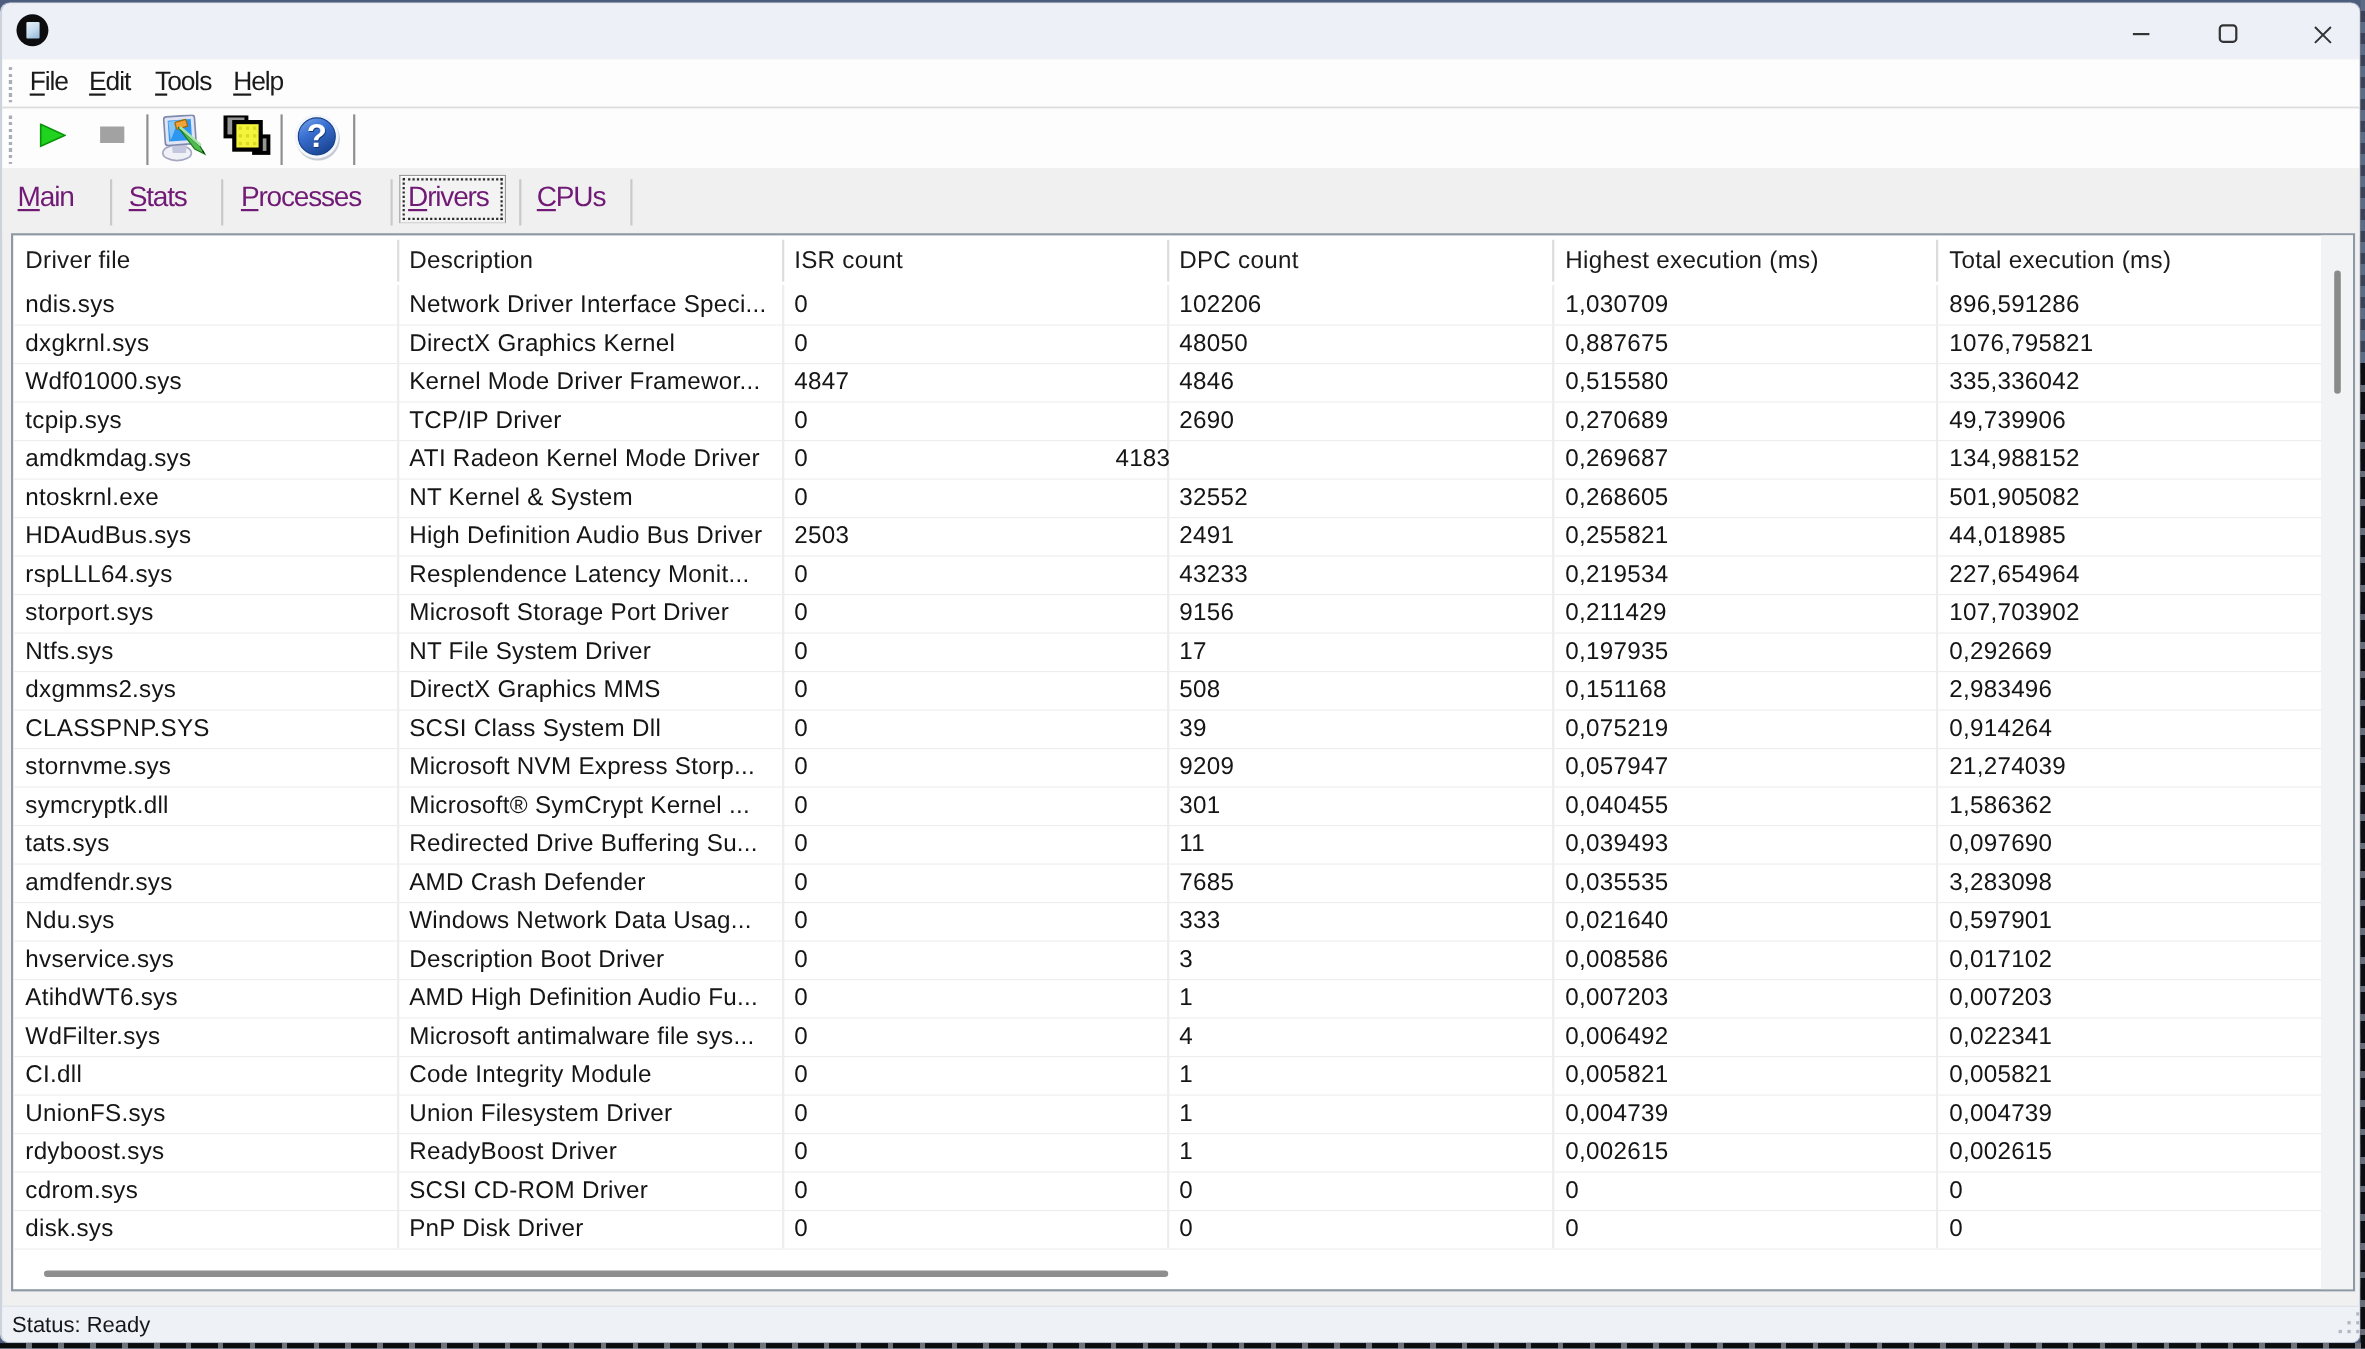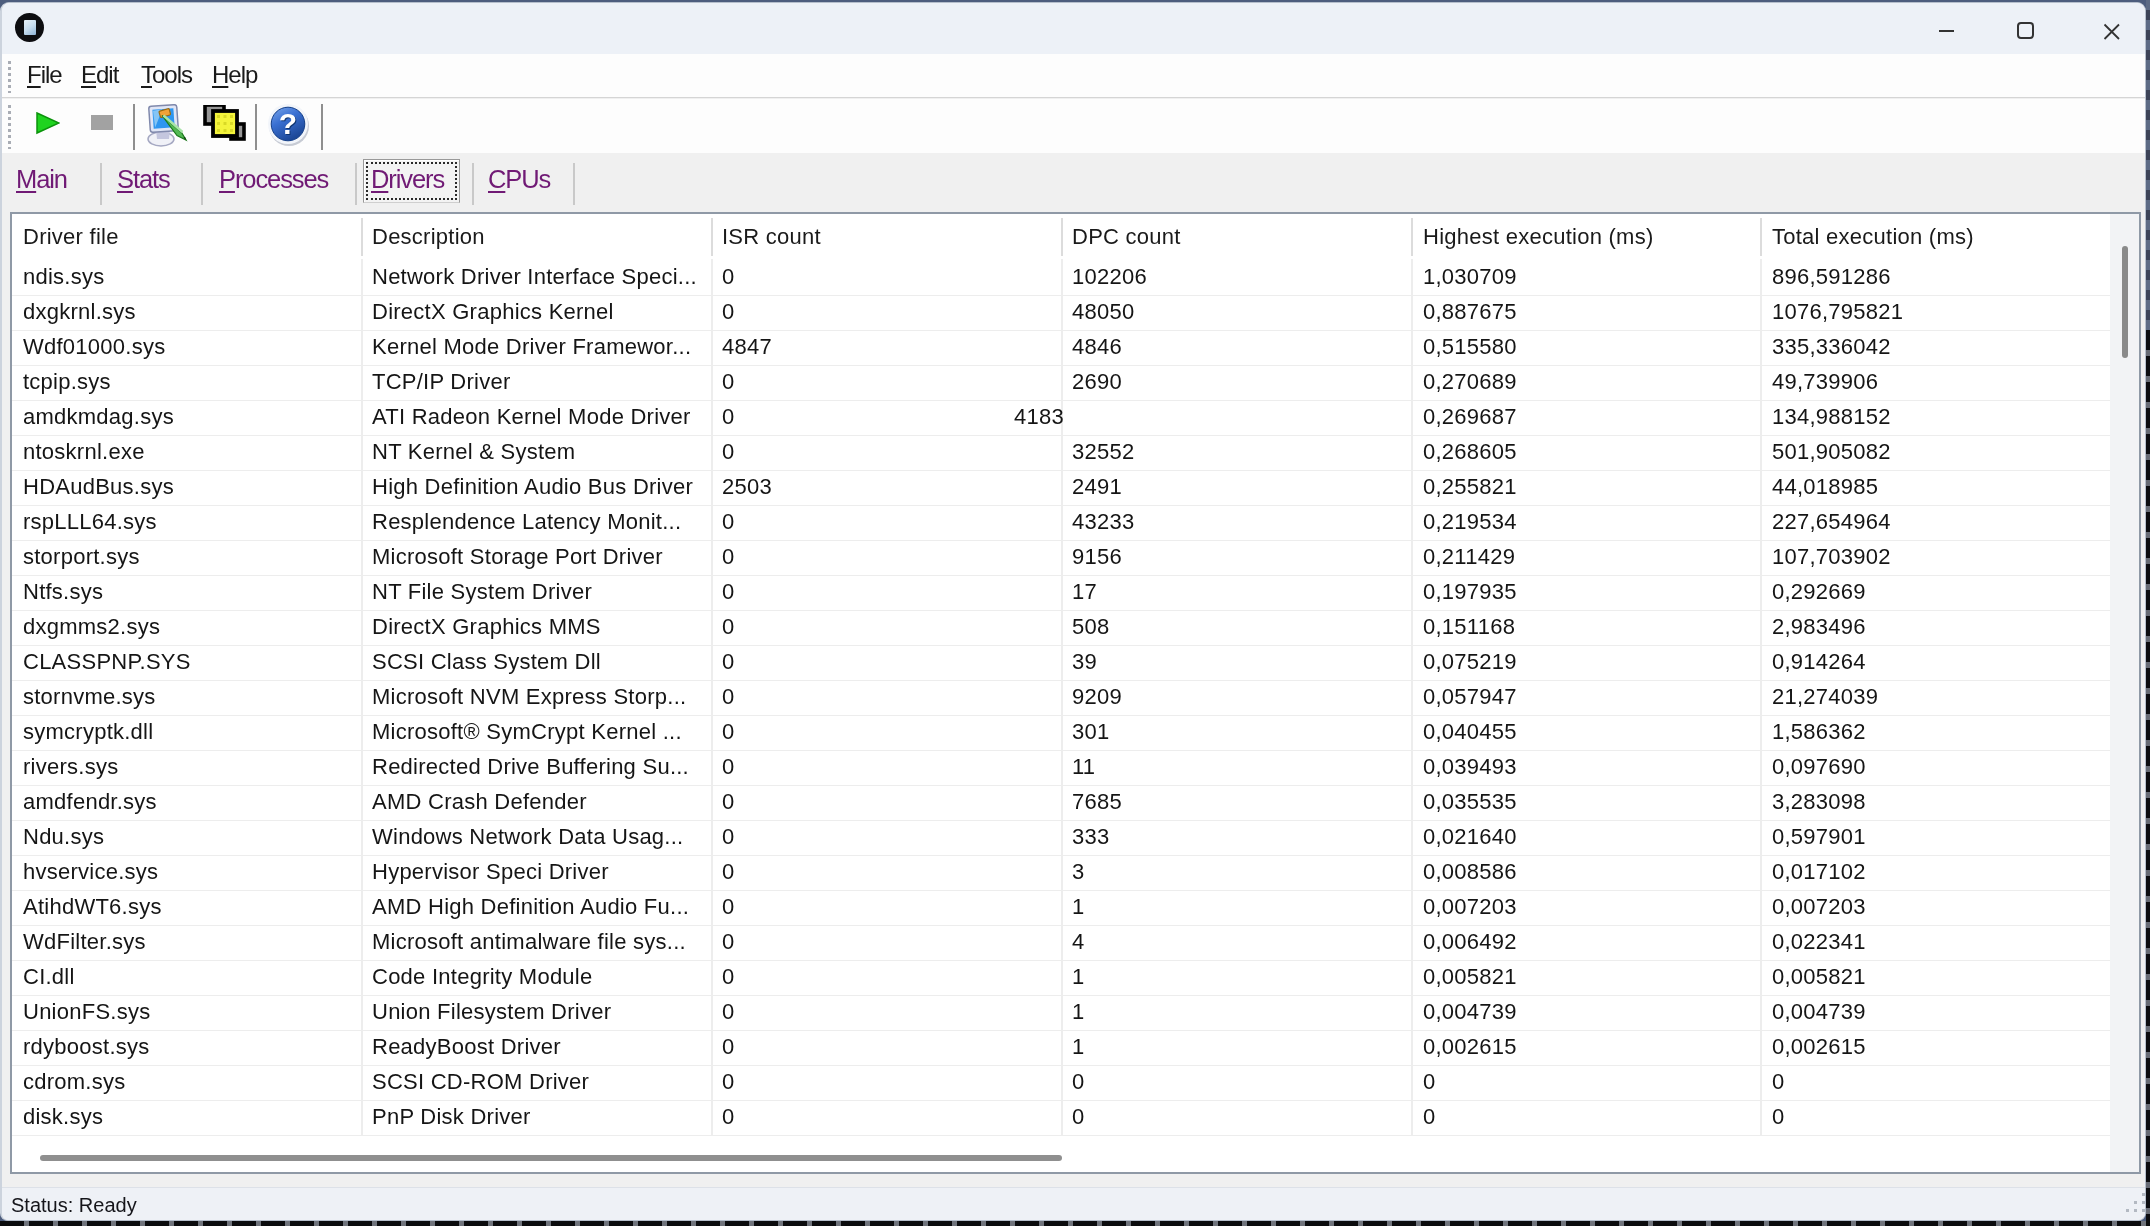--- a/index.html
+++ b/index.html
@@ -244,40 +244,40 @@
   <div class="cell" style="left:710px;top:465px">0</div>
   <div class="cell" style="left:1060px;top:465px">9209</div>
   <div class="cell" style="left:1411px;top:465px">0,057947</div>
   <div class="cell" style="left:1760px;top:465px">21,274039</div>
   <div class="cell" style="left:11px;top:500px">symcryptk.dll</div>
   <div class="cell" style="left:360px;top:500px">Microsoft® SymCrypt Kernel ...</div>
   <div class="cell" style="left:710px;top:500px">0</div>
   <div class="cell" style="left:1060px;top:500px">301</div>
   <div class="cell" style="left:1411px;top:500px">0,040455</div>
   <div class="cell" style="left:1760px;top:500px">1,586362</div>
-  <div class="cell" style="left:11px;top:535px">rivers.sys</div>
+  <div class="cell" style="left:11px;top:535px">tats.sys</div>
   <div class="cell" style="left:360px;top:535px">Redirected Drive Buffering Su...</div>
   <div class="cell" style="left:710px;top:535px">0</div>
   <div class="cell" style="left:1060px;top:535px">11</div>
   <div class="cell" style="left:1411px;top:535px">0,039493</div>
   <div class="cell" style="left:1760px;top:535px">0,097690</div>
   <div class="cell" style="left:11px;top:570px">amdfendr.sys</div>
   <div class="cell" style="left:360px;top:570px">AMD Crash Defender</div>
   <div class="cell" style="left:710px;top:570px">0</div>
   <div class="cell" style="left:1060px;top:570px">7685</div>
   <div class="cell" style="left:1411px;top:570px">0,035535</div>
   <div class="cell" style="left:1760px;top:570px">3,283098</div>
   <div class="cell" style="left:11px;top:605px">Ndu.sys</div>
   <div class="cell" style="left:360px;top:605px">Windows Network Data Usag...</div>
   <div class="cell" style="left:710px;top:605px">0</div>
   <div class="cell" style="left:1060px;top:605px">333</div>
   <div class="cell" style="left:1411px;top:605px">0,021640</div>
   <div class="cell" style="left:1760px;top:605px">0,597901</div>
   <div class="cell" style="left:11px;top:640px">hvservice.sys</div>
-  <div class="cell" style="left:360px;top:640px">Hypervisor Speci Driver</div>
+  <div class="cell" style="left:360px;top:640px">Description Boot Driver</div>
   <div class="cell" style="left:710px;top:640px">0</div>
   <div class="cell" style="left:1060px;top:640px">3</div>
   <div class="cell" style="left:1411px;top:640px">0,008586</div>
   <div class="cell" style="left:1760px;top:640px">0,017102</div>
   <div class="cell" style="left:11px;top:675px">AtihdWT6.sys</div>
   <div class="cell" style="left:360px;top:675px">AMD High Definition Audio Fu...</div>
   <div class="cell" style="left:710px;top:675px">0</div>
   <div class="cell" style="left:1060px;top:675px">1</div>
   <div class="cell" style="left:1411px;top:675px">0,007203</div>
   <div class="cell" style="left:1760px;top:675px">0,007203</div>

